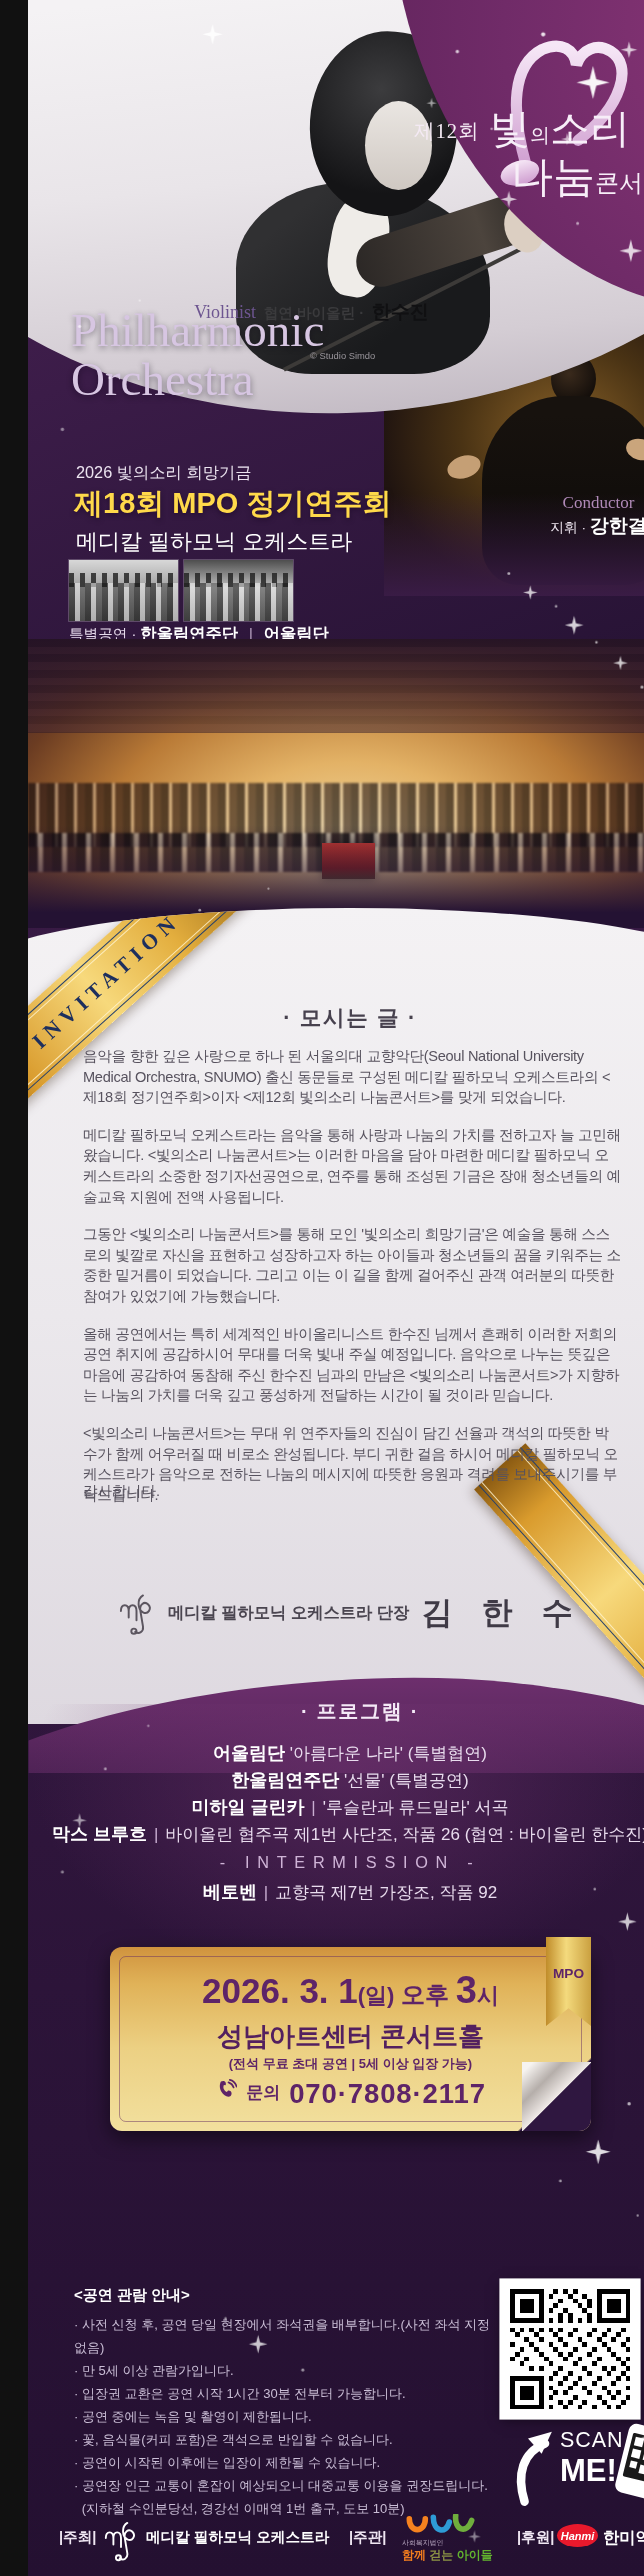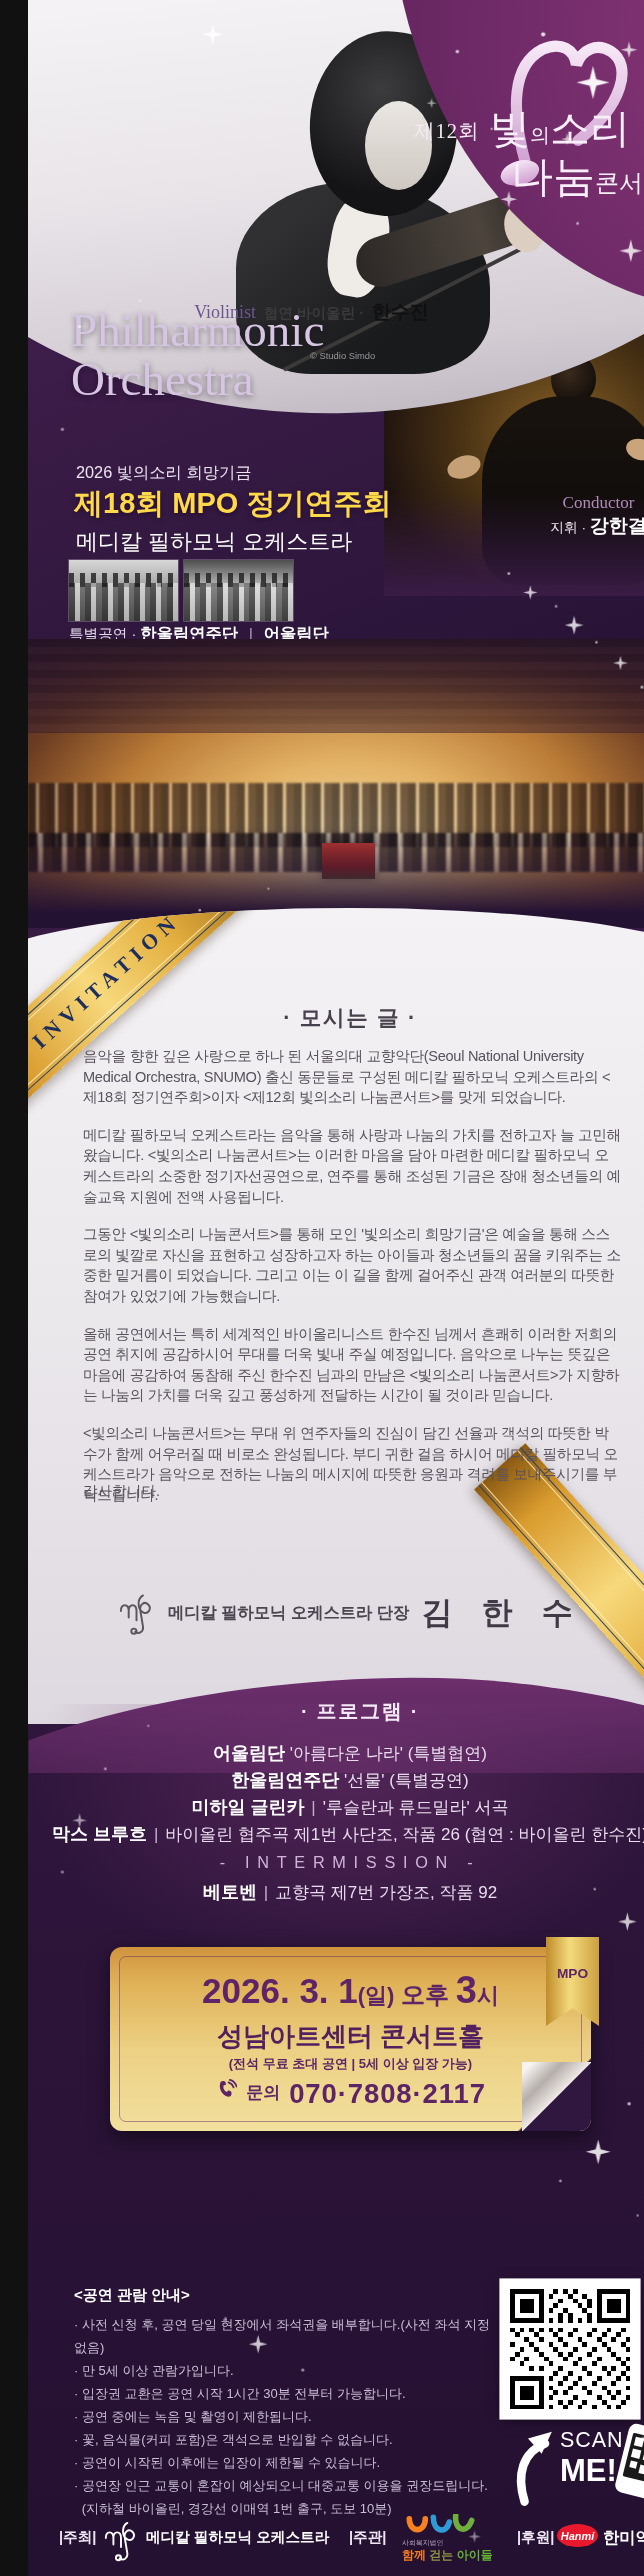--- a/index.html
+++ b/index.html
@@ -146,21 +146,21 @@
   .ec-date .n2{font-size:22px;font-weight:bold;}
   .ec-date .n3{font-size:24px;font-weight:bold;}
   .ec-date .n4{font-size:38px;font-weight:bold;}
   .ec-venue{position:absolute;left:0;top:72px;width:100%;text-align:center;
     font-size:26px;font-weight:bold;color:#53205f;}
   .ec-note{position:absolute;left:0;top:108px;width:100%;text-align:center;
     font-size:13px;font-weight:bold;color:#5e2468;}
   .ec-phone{position:absolute;left:0;top:131px;width:100%;text-align:center;color:#5e2468;white-space:nowrap;}
   .ec-phone .lbl{font-size:17px;font-weight:bold;vertical-align:5.2px;margin:0 5.2px;}
   .ec-phone .num{font-size:27.5px;font-weight:bold;letter-spacing:0.9px;}
-  .mpo-ribbon{position:absolute;left:518px;top:1937px;width:53px;height:89px;
+  .mpo-ribbon{position:absolute;left:518px;top:1937px;width:45px;height:89px;
     background:linear-gradient(90deg,#c08c2a 0%,#f4da7d 45%,#caa040 100%);
     clip-path:polygon(0 0,100% 0,100% 100%,50% 80%,0 100%);
     box-shadow:0 2.6px 6.9px rgba(0,0,0,.4);text-align:center;}
   .mpo-ribbon span{display:inline-block;margin-top:29px;font-size:13.7px;font-weight:bold;color:#5e2468;}
   .curl-shadow{position:absolute;right:0;bottom:0;width:74px;height:74px;border-radius:0 0 12px 0;
     background:linear-gradient(315deg,#2f1740 48%,rgba(47,23,64,0) 50%);}
   .curl{position:absolute;right:0;bottom:0;width:69px;height:69px;
     background:linear-gradient(315deg,transparent 49%,#efe9e6 50%,#b5aeaa 70%,#f6f3f0 92%);
     border-radius:0 0 12px 0;}
 
@@ -359,21 +359,21 @@
 
   <div class="guide-h">&lt;공연 관람 안내&gt;</div>
   <div class="notes">
     <div>· 사전 신청 후, 공연 당일 현장에서 좌석권을 배부합니다.(사전 좌석 지정 없음)</div>
     <div>· 만 5세 이상 관람가입니다.</div>
     <div>· 입장권 교환은 공연 시작 1시간 30분 전부터 가능합니다.</div>
     <div>· 공연 중에는 녹음 및 촬영이 제한됩니다.</div>
     <div>· 꽃, 음식물(커피 포함)은 객석으로 반입할 수 없습니다.</div>
     <div>· 공연이 시작된 이후에는 입장이 제한될 수 있습니다.</div>
     <div>· 공연장 인근 교통이 혼잡이 예상되오니 대중교통 이용을 권장드립니다.</div>
-    <div class="ind">(지하철 바이올린, 경강선 이매역 1번 출구, 도보 10분)</div>
+    <div class="ind">(지하철 수인분당선, 경강선 이매역 1번 출구, 도보 10분)</div>
   </div>
 
   <div class="qr">
     <svg viewBox="0 0 25 25" shape-rendering="crispEdges">
       <rect x="0" y="0" width="7" height="7" fill="#000"></rect>
         <rect x="1" y="1" width="5" height="5" fill="#fff"></rect>
         <rect x="2" y="2" width="3" height="3" fill="#000"></rect>
       <rect x="18" y="0" width="7" height="7" fill="#000"></rect>
         <rect x="19" y="1" width="5" height="5" fill="#fff"></rect>
         <rect x="20" y="2" width="3" height="3" fill="#000"></rect>

